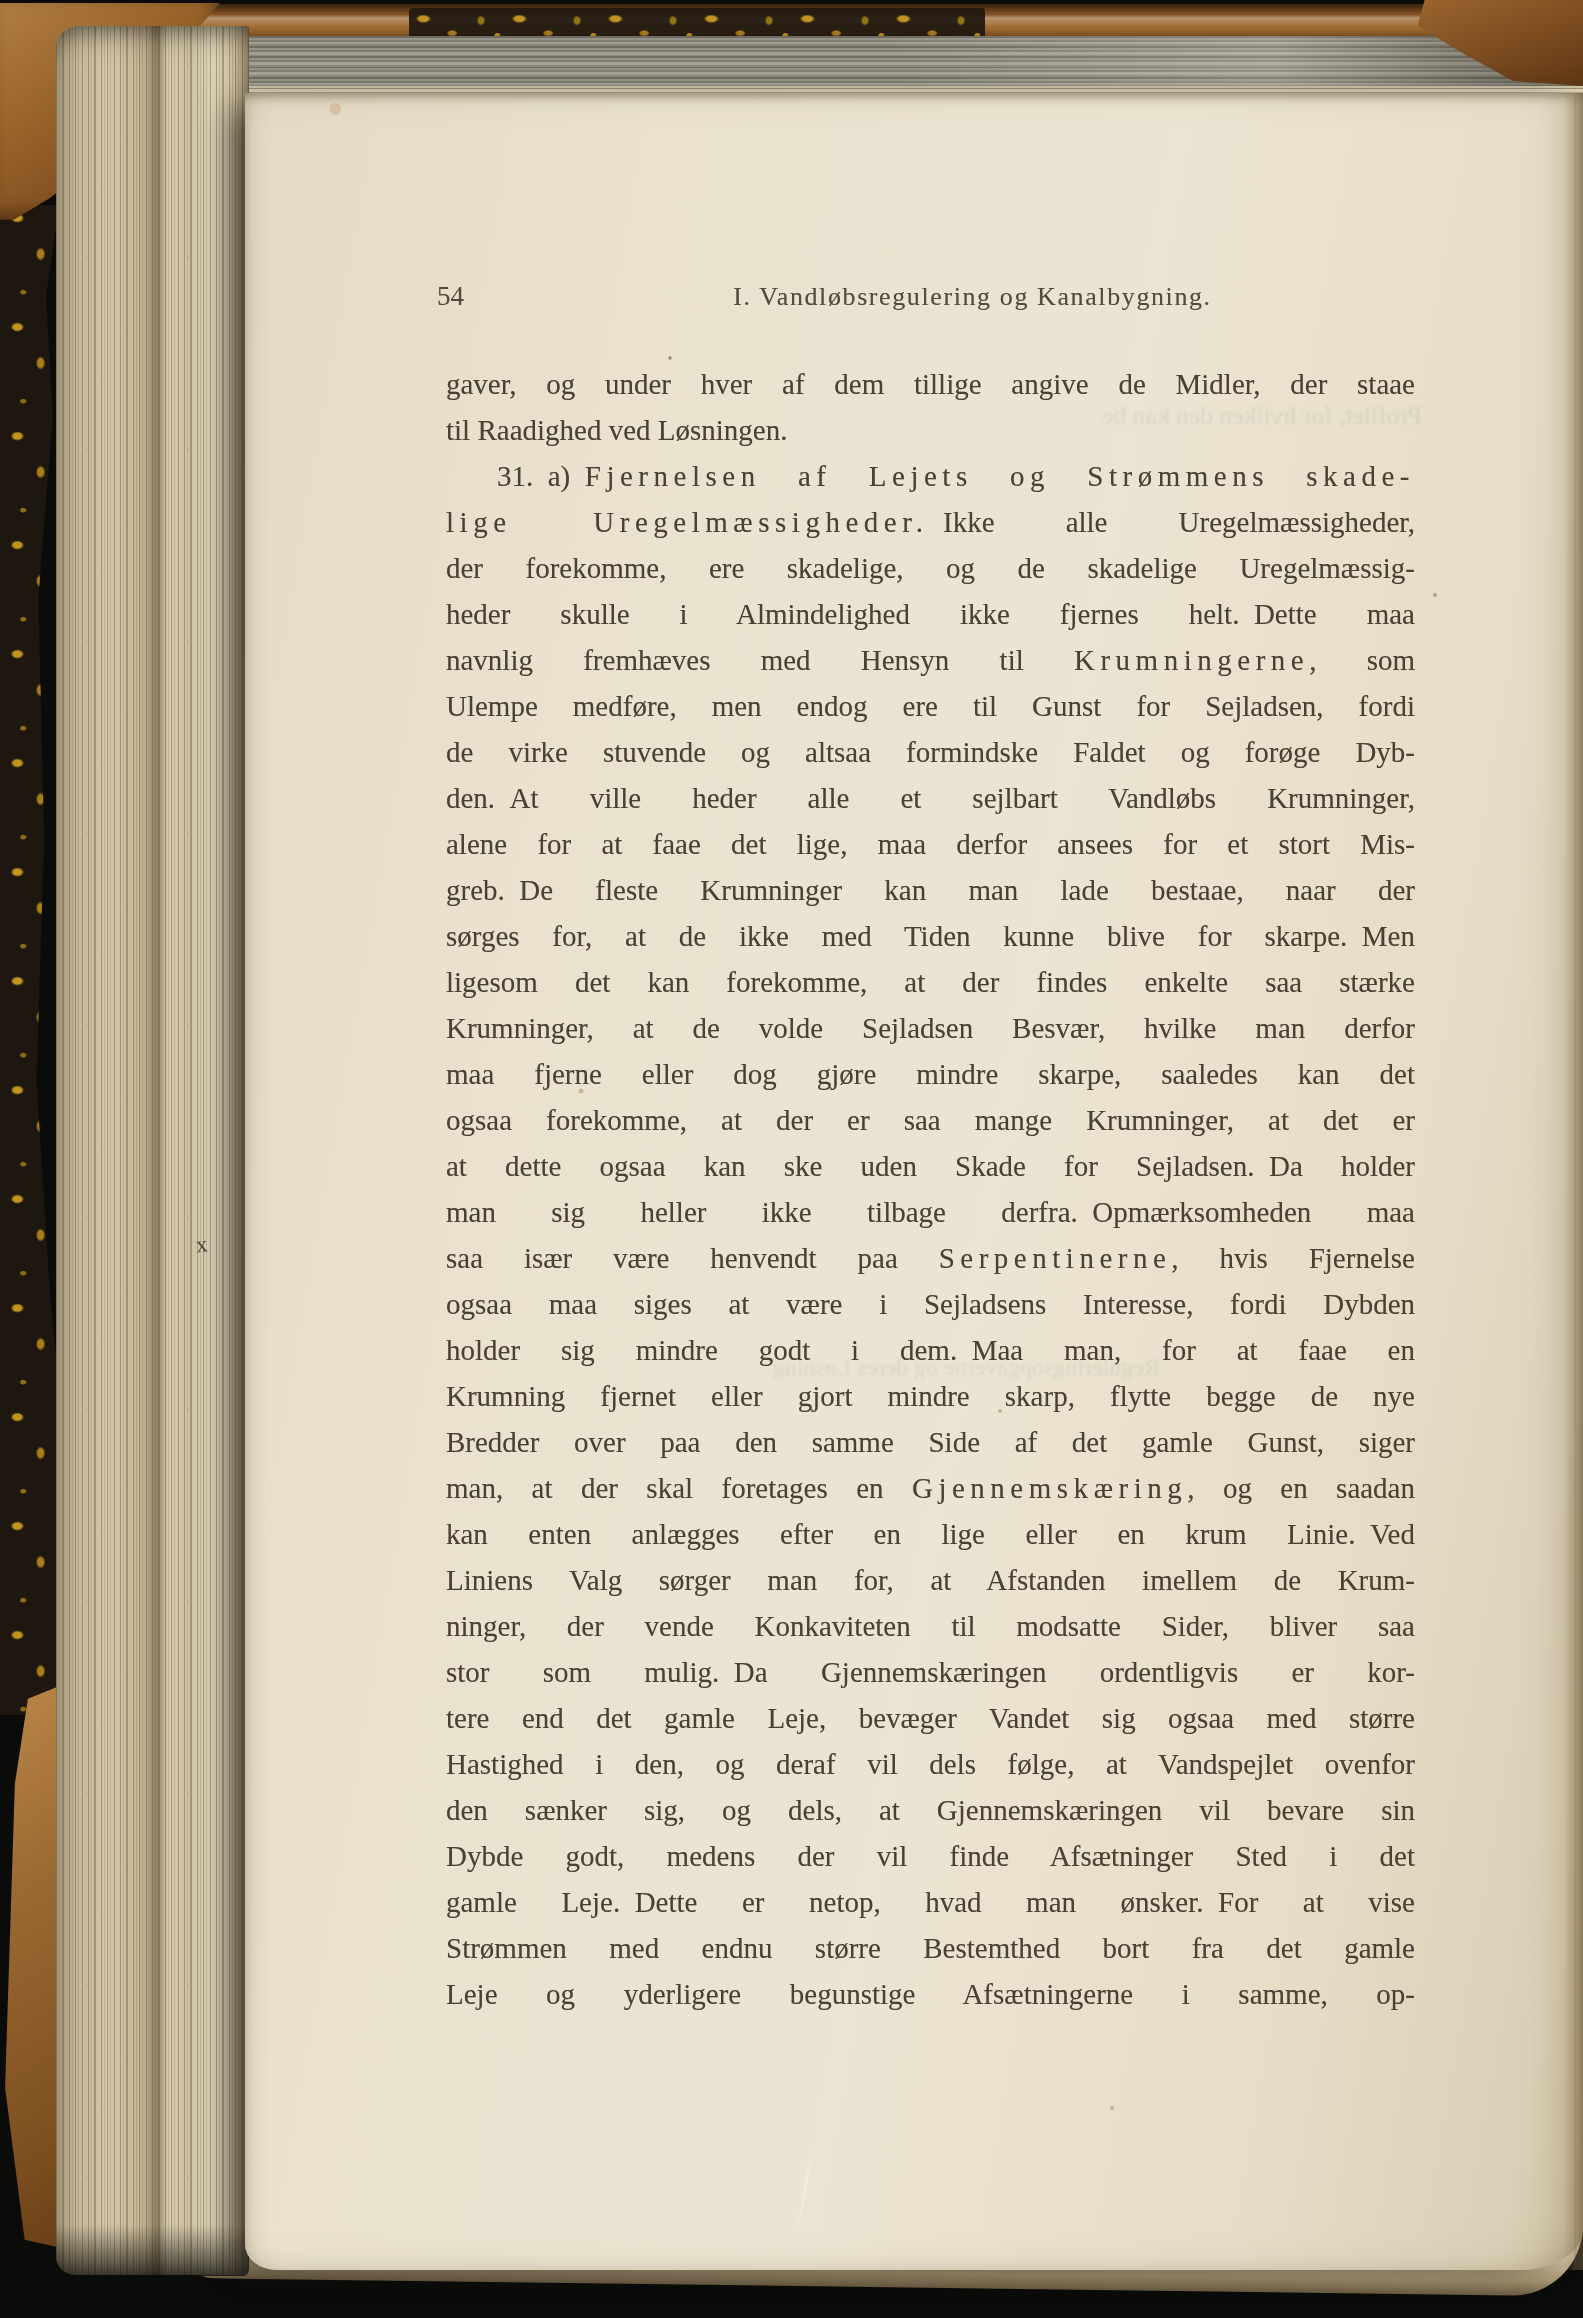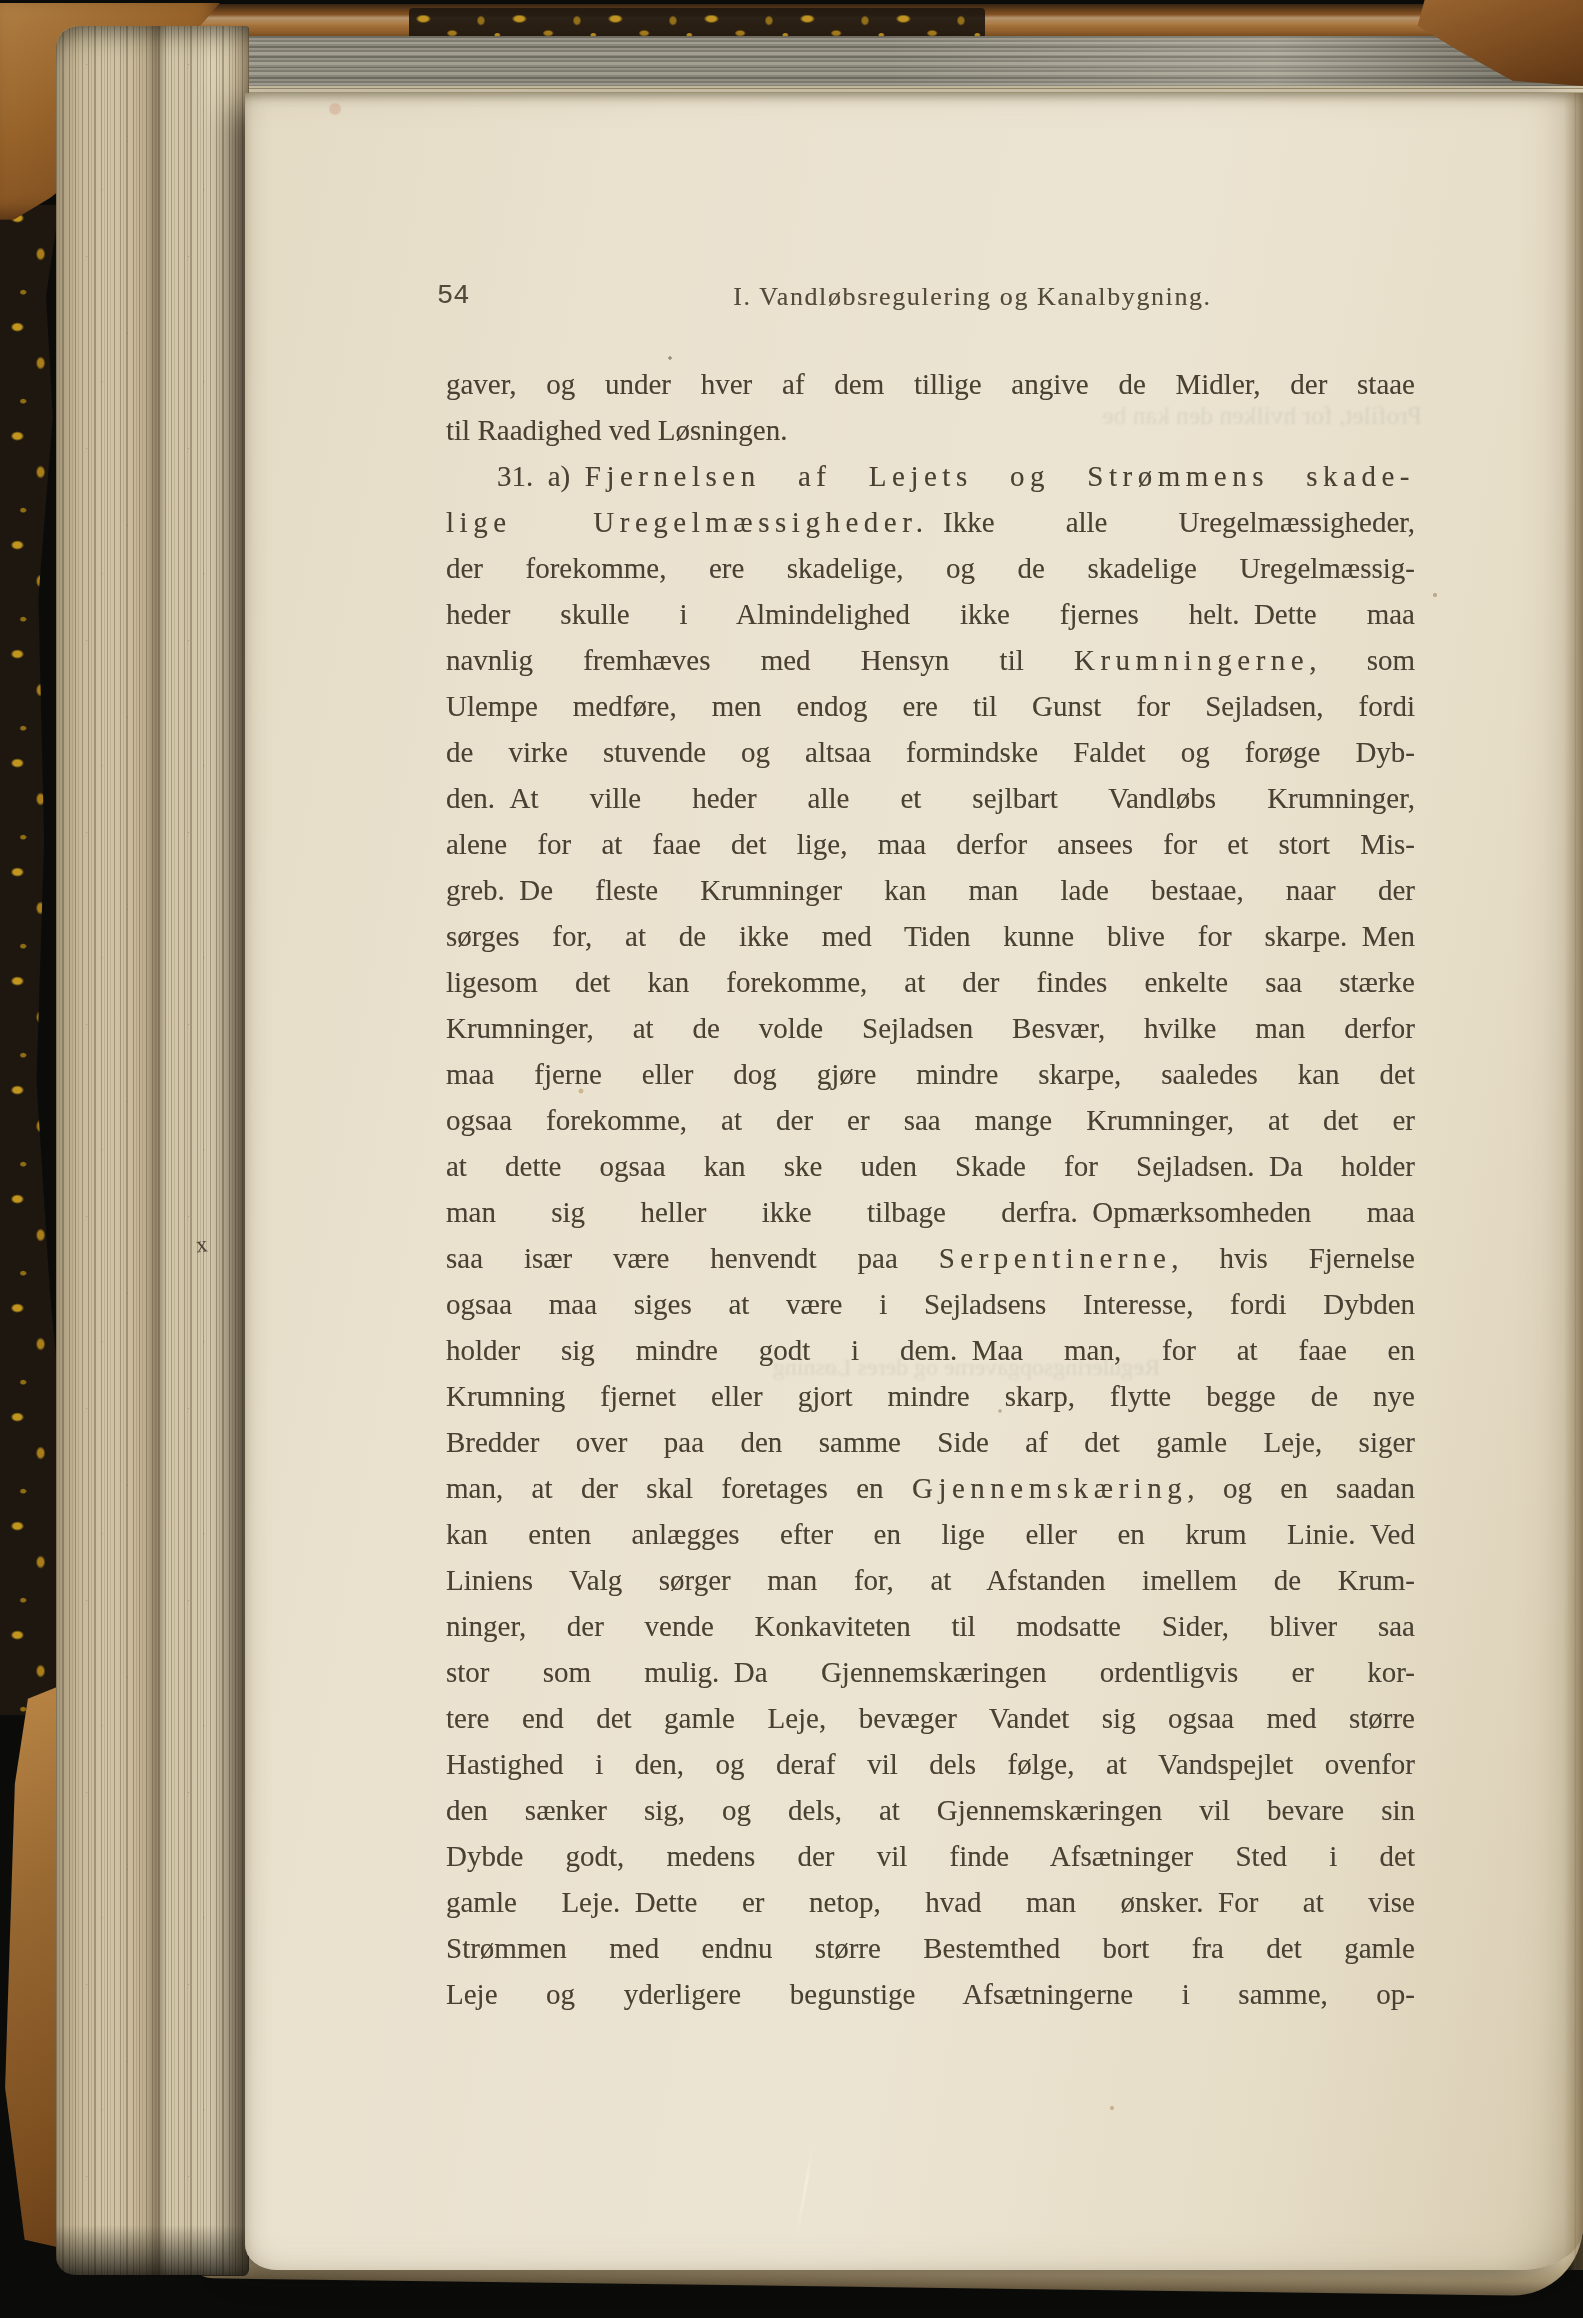--- a/index.html
+++ b/index.html
@@ -84,21 +84,21 @@
       radial-gradient(circle 2.6px  at 755px 1318px, rgba(120,90,55,.4) 0 55%, transparent 75%),
       radial-gradient(circle 3.2px  at 867px 2015px, rgba(150,110,60,.4) 0 55%, transparent 75%),
       radial-gradient(circle 1.9px  at 563px 1484px, rgba(100,80,50,.5) 0 55%, transparent 75%);}
   .scratch{position:absolute;left:558px;top:2052px;width:2.6px;height:96px;
     background:linear-gradient(180deg,rgba(248,242,228,0),rgba(248,242,228,.6) 40%,rgba(248,242,228,0));
     transform:rotate(10deg);}
 
   
   .header{position:absolute;left:201px;top:183px;width:969px;height:40px;line-height:40px;
     font-size:27px;color:#544a3c;z-index:1;text-shadow:0 0 0.6px rgba(74,64,52,.35);}
-  .pagenum{position:absolute;left:-9px;top:0;font-family:Liberation Mono, monospace;}
+  .pagenum{position:absolute;left:-9px;top:0;}
   .runtitle{position:absolute;left:50%;top:0.6px;transform:translateX(calc(-50% + 42px));
     white-space:nowrap;font-size:26px;letter-spacing:1.6px;}
   .textblock{position:absolute;left:201px;top:268px;width:969px;z-index:1;
     text-shadow:0 0 0.6px rgba(74,64,52,.35);}
   .tline{height:46px;line-height:46px;font-size:29px;
     text-align:justify;text-align-last:justify;overflow:hidden;}
   .tline.noj{text-align-last:left;}
   .tline.indent{text-indent:51px;}
   .seg.sp{letter-spacing:.19em;word-spacing:.18em;}
 
@@ -155,21 +155,21 @@
         <div class="tline"><span class="seg">ligesom det kan forekomme, at der findes enkelte saa stærke</span></div>
         <div class="tline"><span class="seg">Krumninger, at de volde Sejladsen Besvær, hvilke man derfor</span></div>
         <div class="tline"><span class="seg">maa fjerne eller dog gjøre mindre skarpe, saaledes kan det</span></div>
         <div class="tline"><span class="seg">ogsaa forekomme, at der er saa mange Krumninger, at det er</span></div>
         <div class="tline"><span class="seg">at dette ogsaa kan ske uden Skade for Sejladsen. Da holder</span></div>
         <div class="tline"><span class="seg">man sig heller ikke tilbage derfra. Opmærksomheden maa</span></div>
         <div class="tline"><span class="seg">saa især være henvendt paa </span><span class="seg sp">Serpentinerne</span><span class="seg">, hvis Fjernelse</span></div>
         <div class="tline"><span class="seg">ogsaa maa siges at være i Sejladsens Interesse, fordi Dybden</span></div>
         <div class="tline"><span class="seg">holder sig mindre godt i dem. Maa man, for at faae en</span></div>
         <div class="tline"><span class="seg">Krumning fjernet eller gjort mindre skarp, flytte begge de nye</span></div>
-        <div class="tline"><span class="seg">Bredder over paa den samme Side af det gamle Leje, siger</span></div>
+        <div class="tline"><span class="seg">Bredder over paa den samme Side af det gamle Gunst, siger</span></div>
         <div class="tline"><span class="seg">man, at der skal foretages en </span><span class="seg sp">Gjennemskæring</span><span class="seg">, og en saadan</span></div>
         <div class="tline"><span class="seg">kan enten anlægges efter en lige eller en krum Linie. Ved</span></div>
         <div class="tline"><span class="seg">Liniens Valg sørger man for, at Afstanden imellem de Krum-</span></div>
         <div class="tline"><span class="seg">ninger, der vende Konkaviteten til modsatte Sider, bliver saa</span></div>
         <div class="tline"><span class="seg">stor som mulig. Da Gjennemskæringen ordentligvis er kor-</span></div>
         <div class="tline"><span class="seg">tere end det gamle Leje, bevæger Vandet sig ogsaa med større</span></div>
         <div class="tline"><span class="seg">Hastighed i den, og deraf vil dels følge, at Vandspejlet ovenfor</span></div>
         <div class="tline"><span class="seg">den sænker sig, og dels, at Gjennemskæringen vil bevare sin</span></div>
         <div class="tline"><span class="seg">Dybde godt, medens der vil finde Afsætninger Sted i det</span></div>
         <div class="tline"><span class="seg">gamle Leje. Dette er netop, hvad man ønsker. For at vise</span></div>

